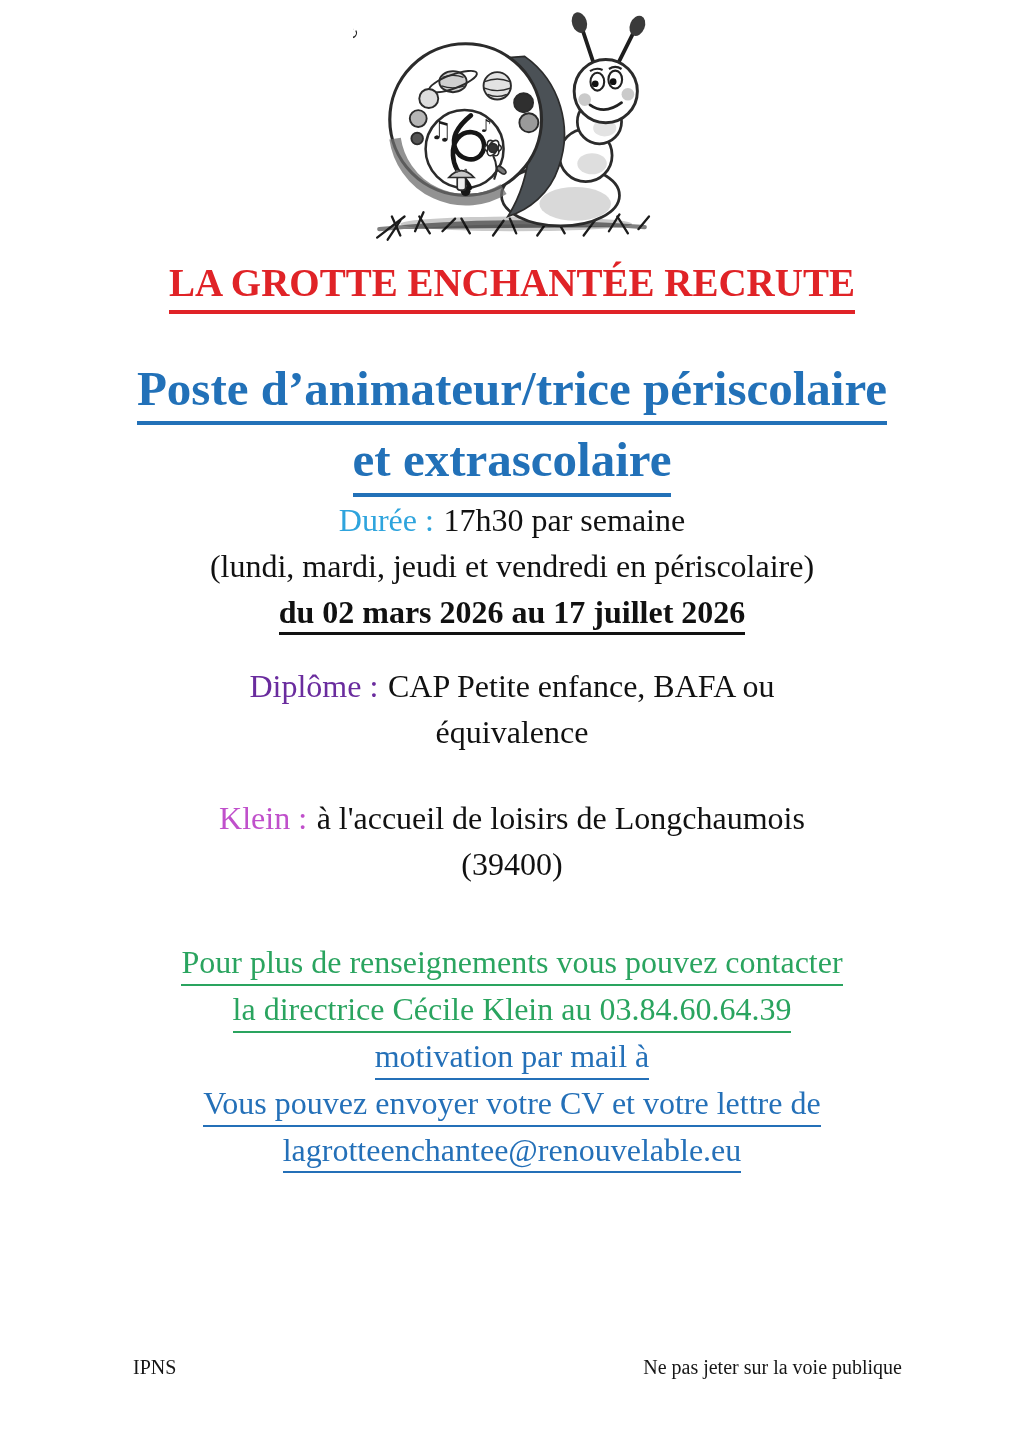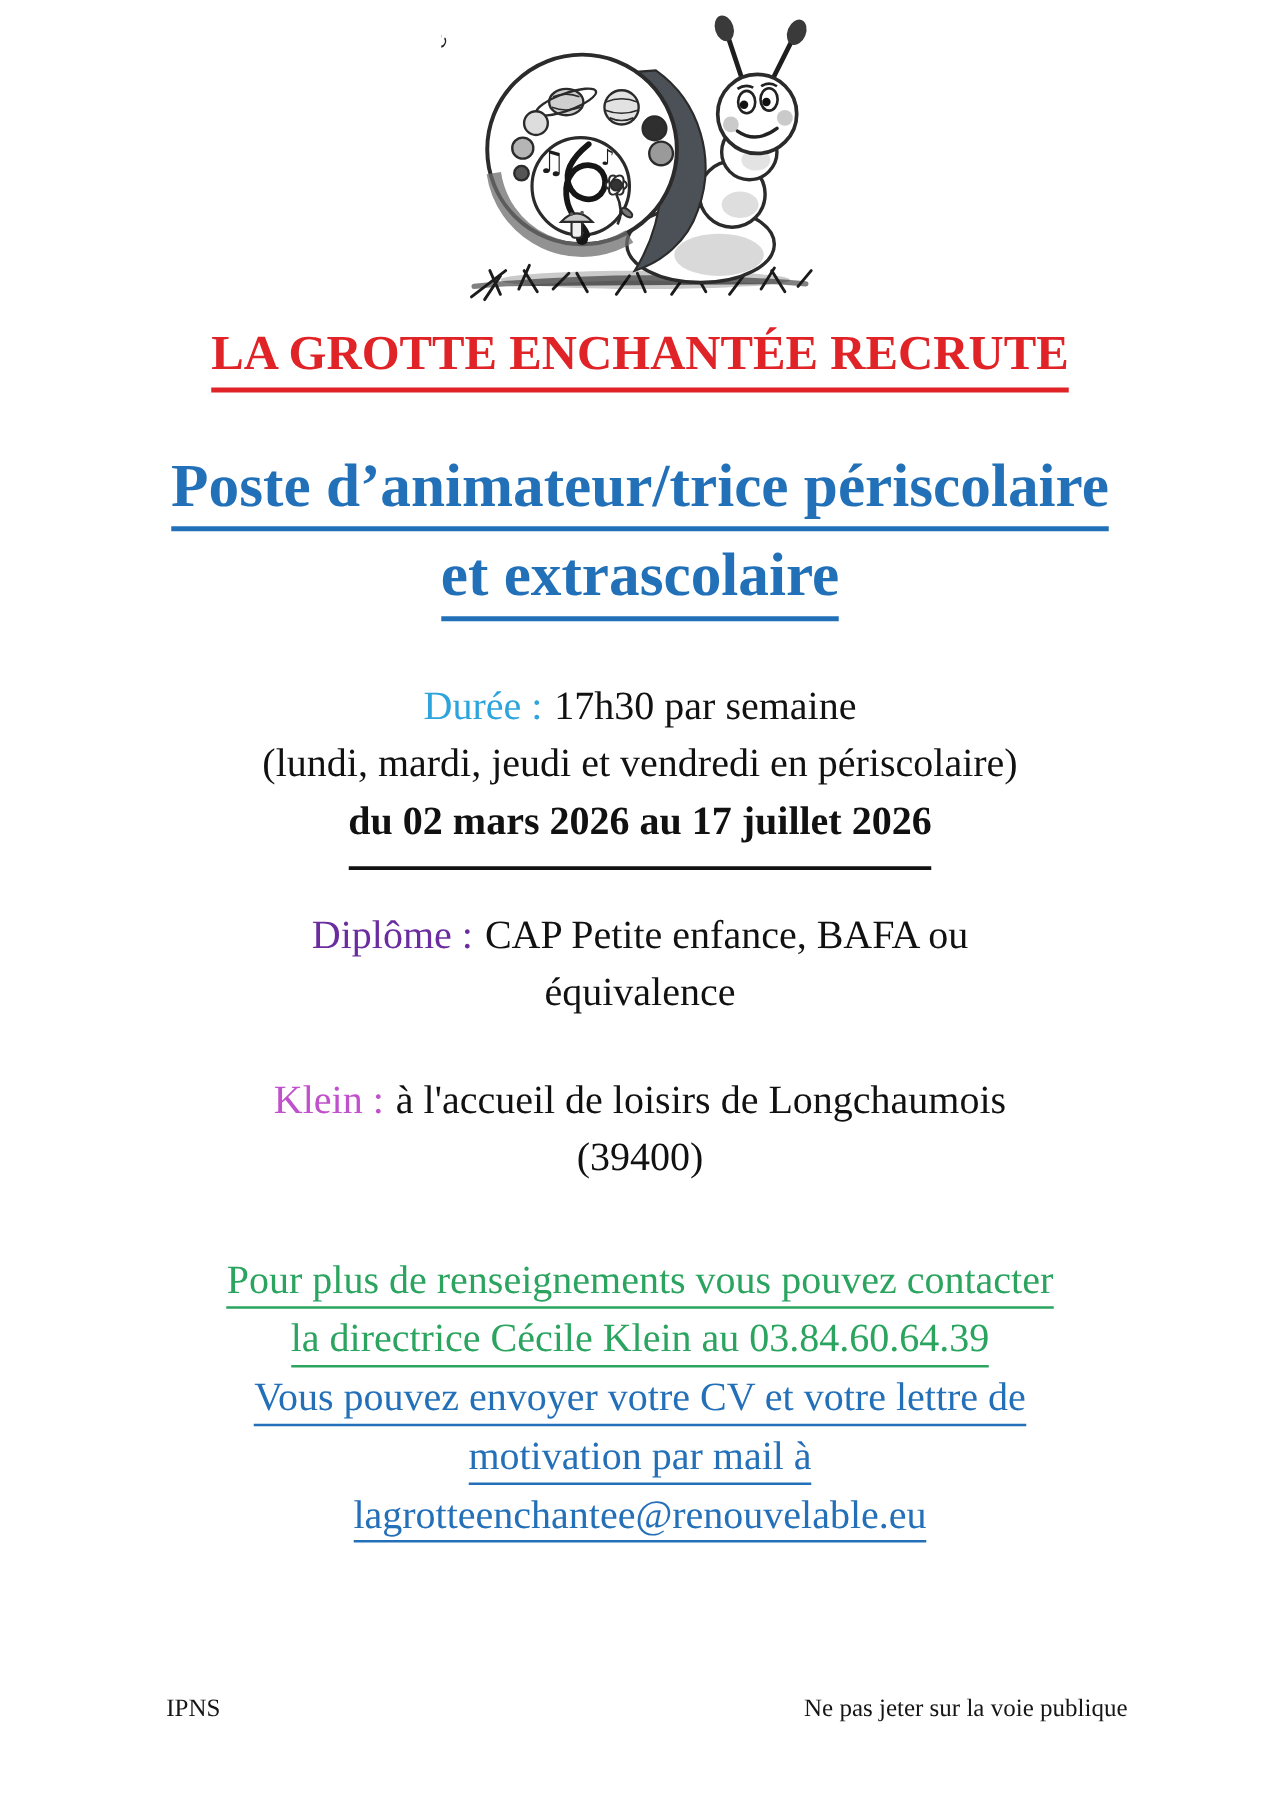--- a/index.html
+++ b/index.html
@@ -18,27 +18,27 @@
   .logo svg { display:block; width:318px; height:236px; }
   .arc-word { font-family:"DejaVu Serif", serif; font-style:italic; font-size:21px; fill:#232323; letter-spacing:2px; }
   .note-glyph { font-family:"DejaVu Sans", sans-serif; fill:#1c1c1c; }
 
   
   .title { margin:14px 0 0; font-size:39px; font-weight:bold; color:var(--red,#e02327); line-height:1.2; }
   .subtitle { margin:40px 0 0; font-size:49px; font-weight:bold; color:var(--blue-heading,#2271b8); line-height:1.42; }
 
   
   .u  { display:inline-block; border-bottom:4px solid currentColor; padding-bottom:4px; line-height:1.15; }
-  .u3 { display:inline-block; border-bottom:3px solid currentColor; padding-bottom:19px; line-height:1.15; }
+  .u3 { display:inline-block; border-bottom:3px solid currentColor; padding-bottom:2px; line-height:1.15; }
   .u2 { display:inline-block; border-bottom:2px solid currentColor; padding-bottom:3px; line-height:1.15; }
 
   
   .block { font-size:32px; line-height:46px; margin:0 auto; width:820px; }
   .block .line { display:block; }
-  .b-duree   { margin-top:44px; }
+  .b-duree   { }
   .b-diplome { margin-top:28px; }
   .b-lieu    { margin-top:40px; }
   .b-contact { margin-top:52px; }
   .bold { font-weight:bold; }
   .label { margin-right:0.30em; }
   .lab-cyan    { color:var(--cyan,#2ea4dd); }
   .lab-purple  { color:var(--purple,#6a2c9e);margin-top:44px; }
   .lab-magenta { color:var(--magenta,#c050cb); }
   .txt-green { color:var(--green,#2aa45f); }
   .txt-blue  { color:var(--blue-link,#2470b8); }
@@ -196,24 +196,24 @@
   </div>
 
   <div class="block b-contact">
     <span class="line txt-green">
       <span class="u2">Pour plus de renseignements vous pouvez contacter</span>
     </span>
     <span class="line txt-green">
       <span class="u2">la directrice Cécile Klein au 03.84.60.64.39</span>
     </span>
     <span class="line txt-blue">
+      <span class="u2">motivation par mail à</span>
+    </span>
+    <span class="line txt-blue">
       <span class="u2">Vous pouvez envoyer votre CV et votre lettre de</span>
-    </span>
-    <span class="line txt-blue">
-      <span class="u2">motivation par mail à</span>
     </span>
     <span class="line txt-blue">
       <span class="u2">lagrotteenchantee@renouvelable.eu</span>
     </span>
   </div>
 
   <div class="footer">
     <span class="left">IPNS</span>
     <span class="right">Ne pas jeter sur la voie publique</span>
   </div>

